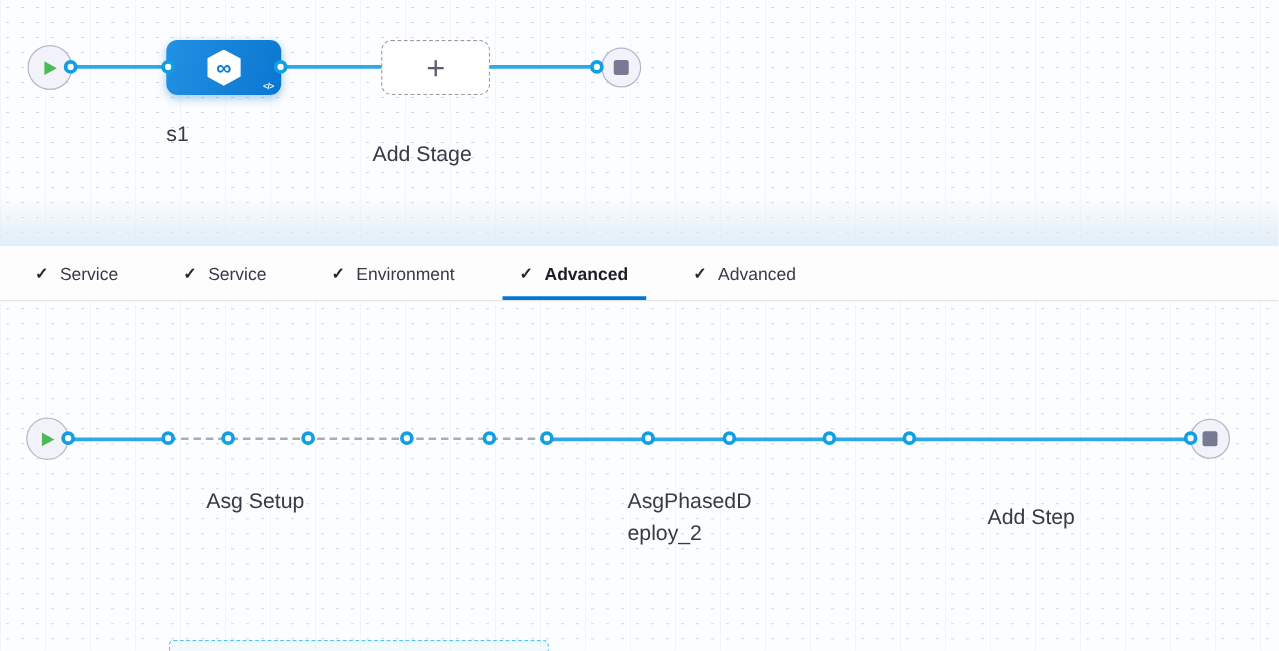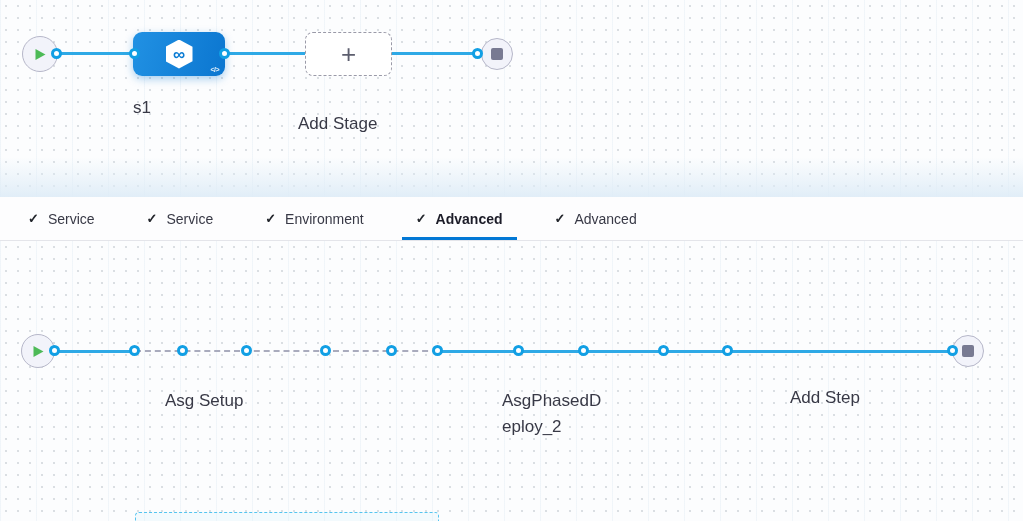--- a/index.html
+++ b/index.html
@@ -151,15 +151,15 @@
     <div class="dot" style="left:386px; top:104px;"></div>
     <div class="dot" style="left:432px; top:104px;"></div>
     <div class="dot" style="left:513px; top:104px;"></div>
     <div class="dot" style="left:578px; top:104px;"></div>
     <div class="dot" style="left:658px; top:104px;"></div>
     <div class="dot" style="left:722px; top:104px;"></div>
     <div class="dot" style="left:947px; top:104px;"></div>
 
     <div class="node-label" style="left:165px; top:147px; width:100px;">Asg Setup</div>
     <div class="node-label break" style="left:502px; top:147px; width:100px;">AsgPhasedDeploy_2</div>
-    <div class="node-label" style="left:790px; top:144px; width:100px;">Add Step</div>
+    <div class="node-label" style="left:790px; top:160px; width:100px;">Add Step</div>
   </div>
 </div>
 
 </body></html>

